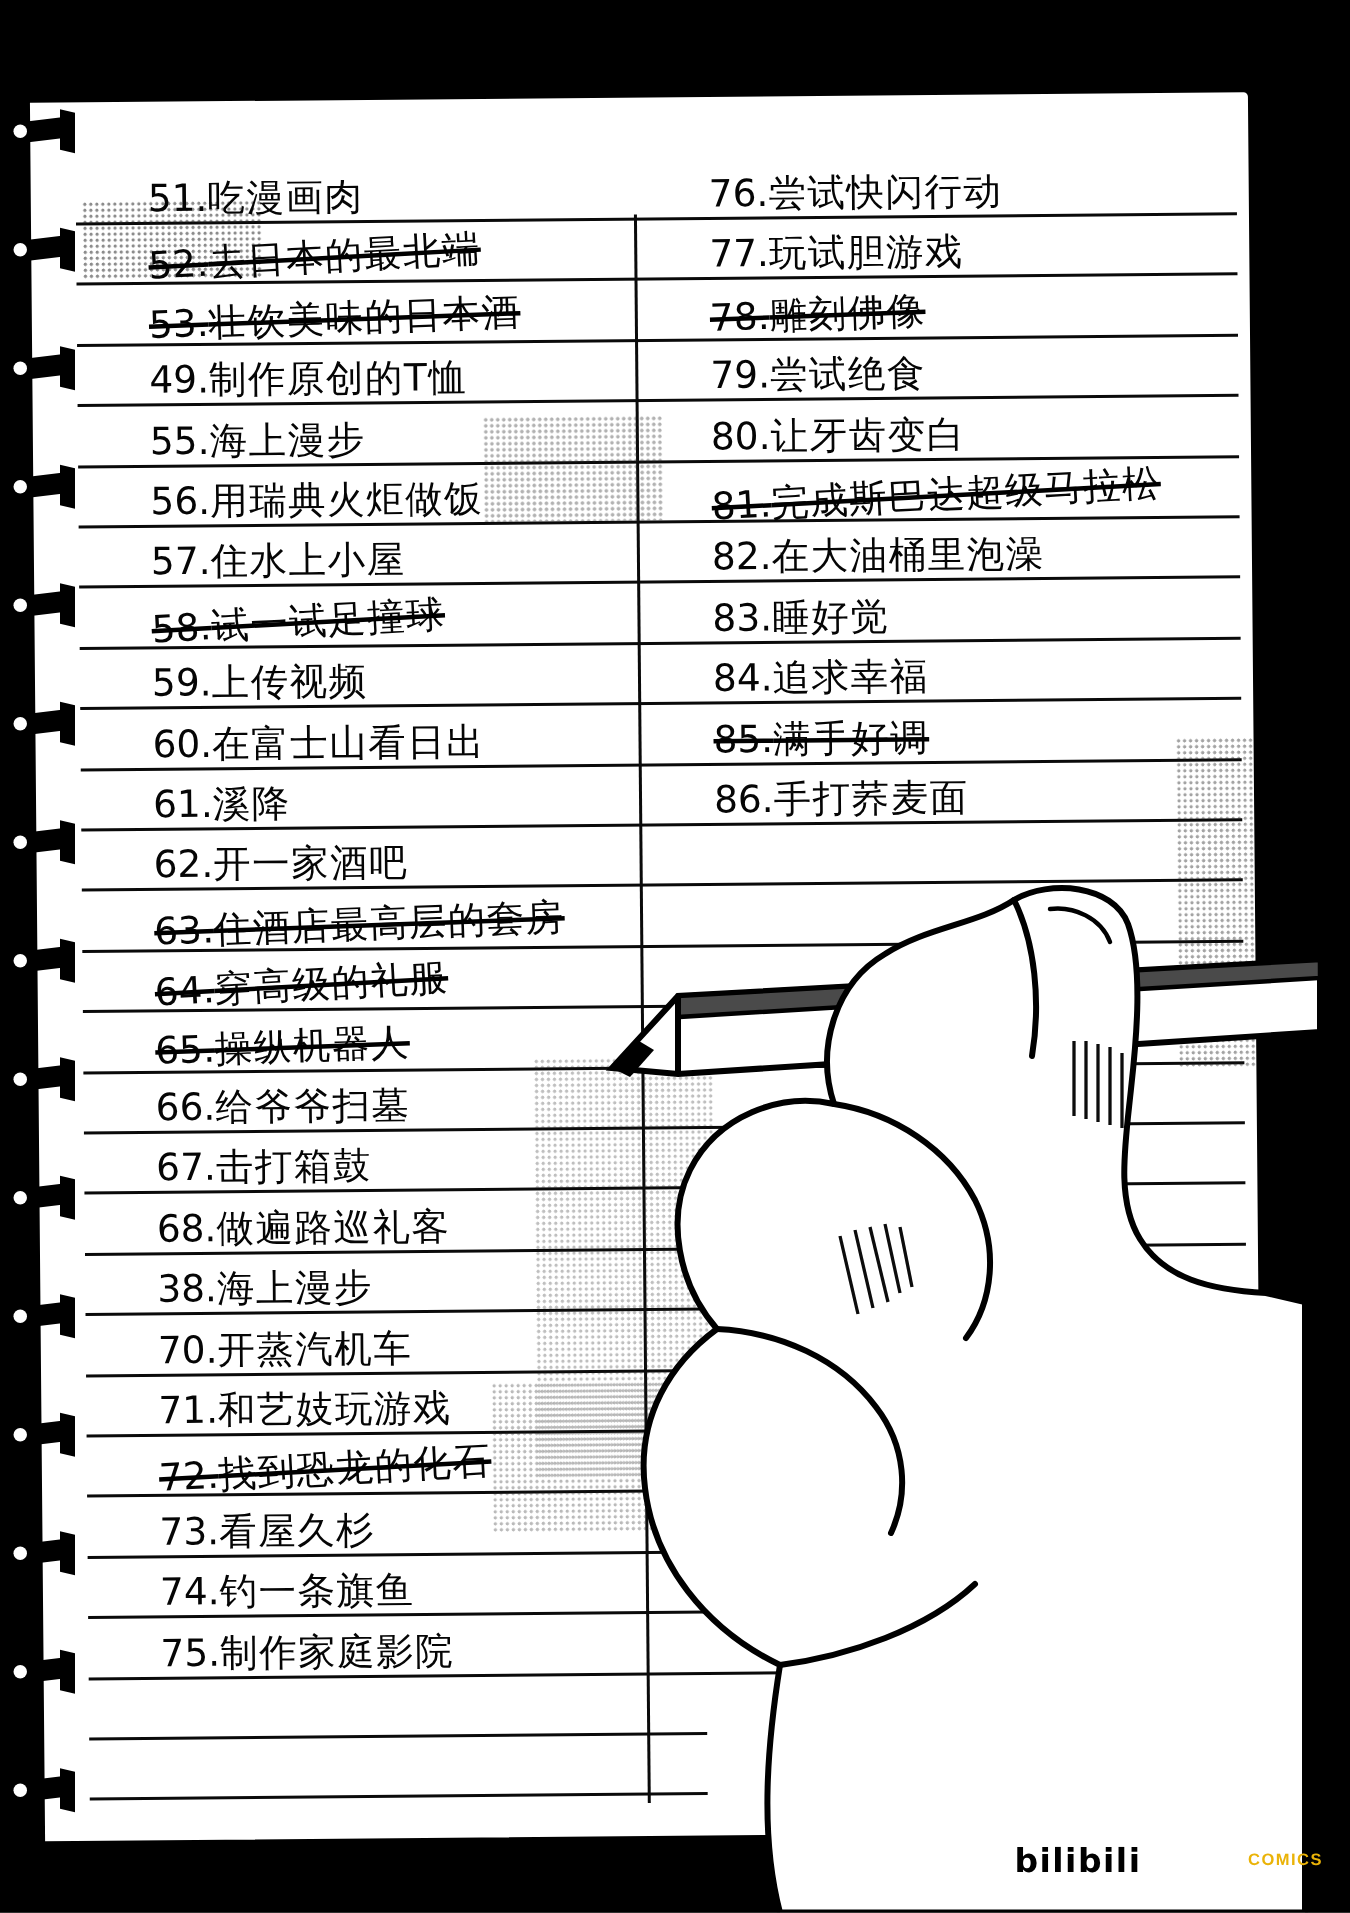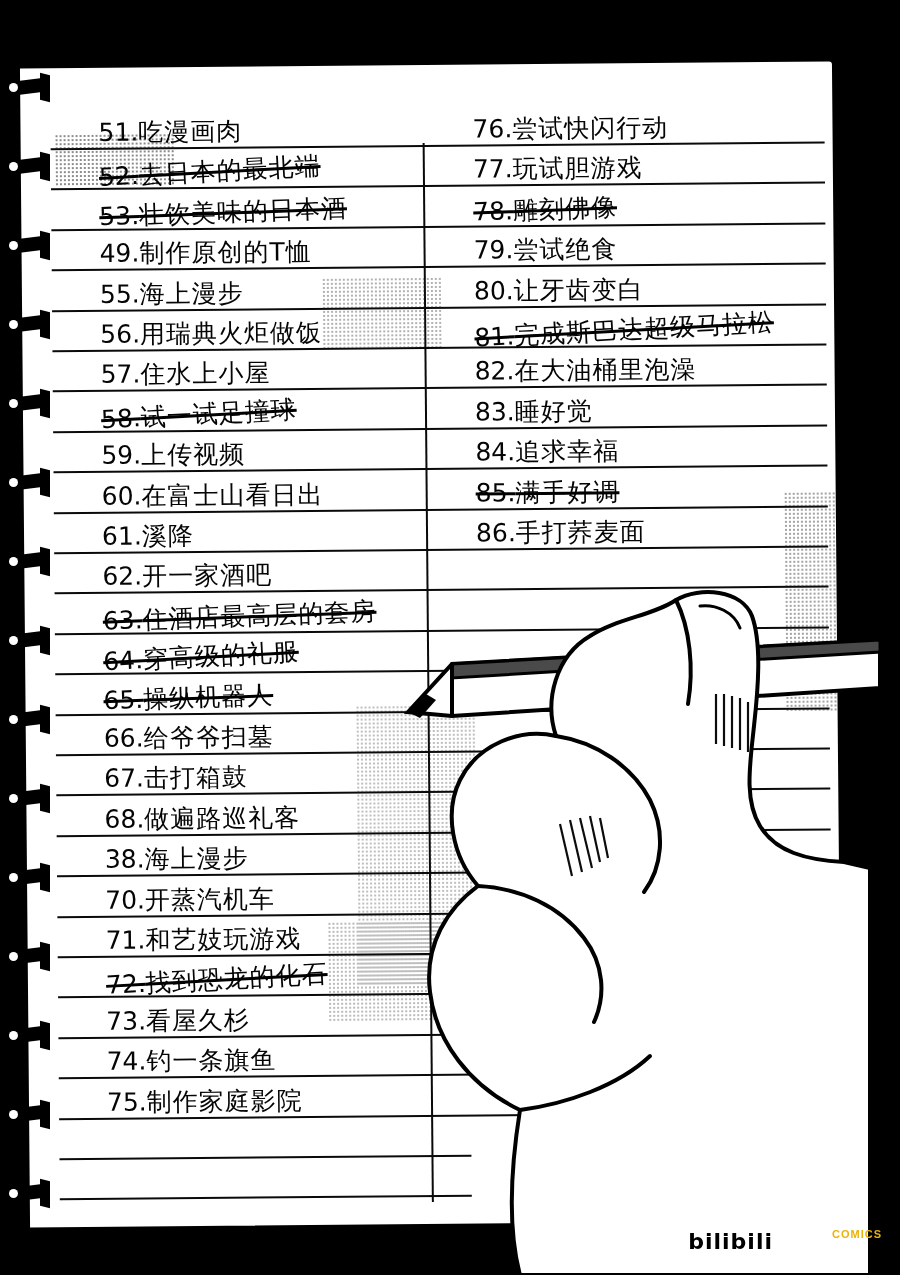--- a/index.html
+++ b/index.html
@@ -146,22 +146,22 @@
   .tone.t3 { left: 300px; top: 856px; width: 120px; height: 100px; opacity:.3; }
   .tone.t4 { left: 760px; top: 430px; width: 60px; height: 220px; opacity:.4; }
   .tone.t5 { left: 330px; top: 640px; width: 120px; height: 280px; opacity:.28; }
 
   
   .watermark {
     position: absolute;
     right: 18px;
     bottom: 18px;
     display: flex;
-    align-items: flex-start;
-    gap: 6px;
+    align-items: flex-end;
+    gap: 18px;
   }
   .wm-box {
     background: #ffffff;
     color: #000;
     font-family: "DejaVu Sans", sans-serif;
     font-weight: 700;
     font-size: 22px;
     padding: 2px 7px 4px 7px;
     letter-spacing: 1px;
     line-height: 1;

